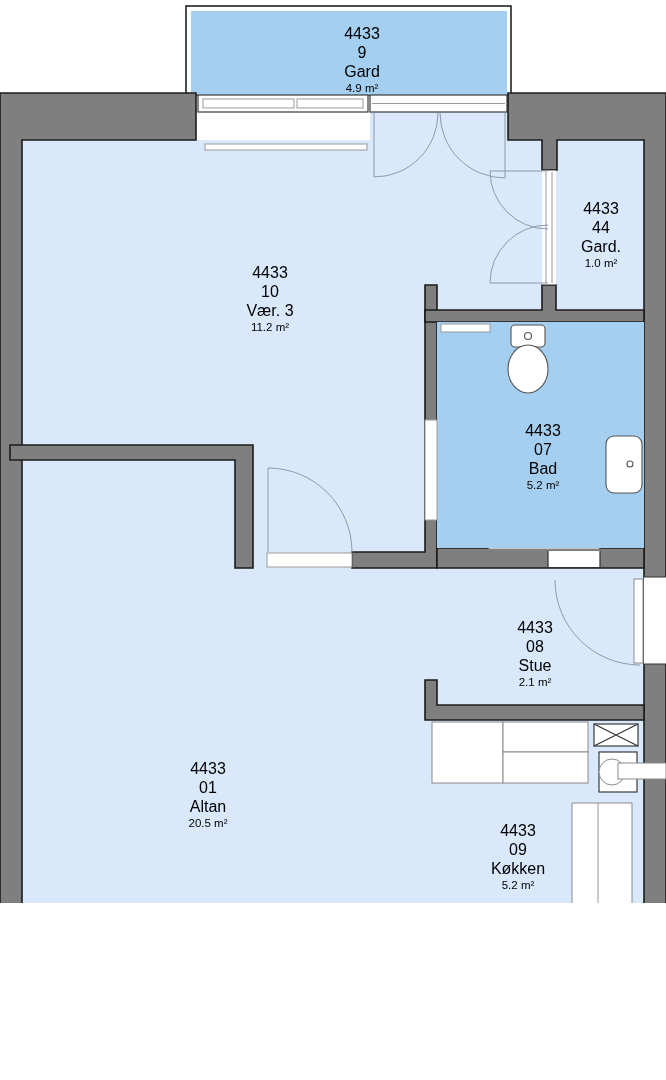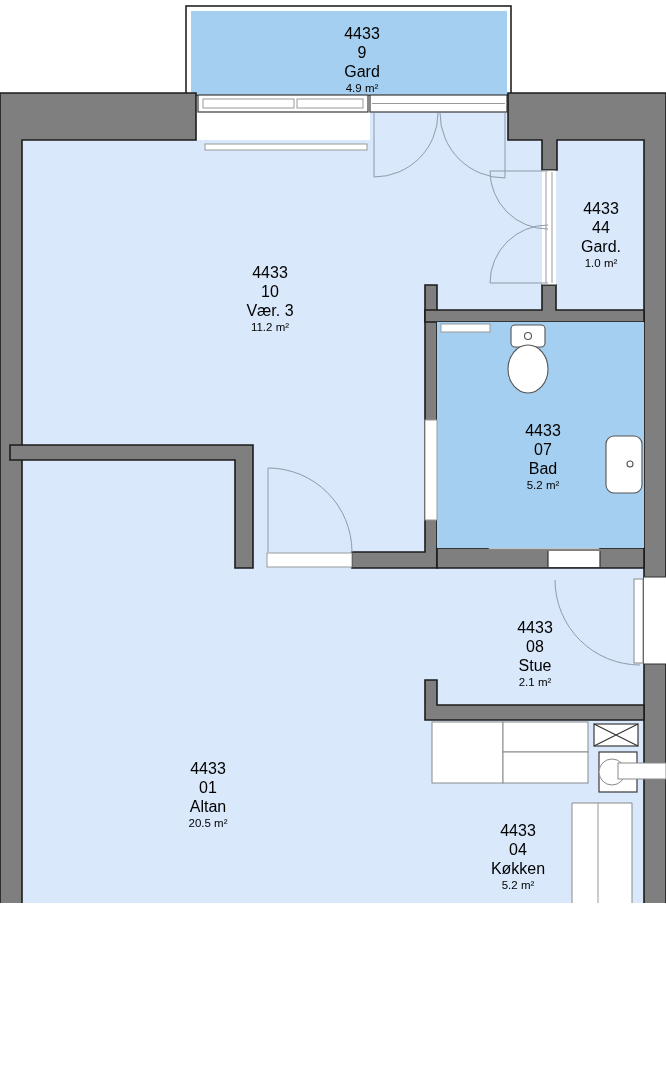--- a/index.html
+++ b/index.html
@@ -157,17 +157,17 @@
     <div class="area">2.1 m²</div>
   </div>
   <div class="room-label" style="left:208px;top:759px;">
     <div class="ln">4433</div>
     <div class="ln">01</div>
     <div class="ln">Altan</div>
     <div class="area">20.5 m²</div>
   </div>
   <div class="room-label" style="left:518px;top:821px;">
     <div class="ln">4433</div>
-    <div class="ln">04</div>
+    <div class="ln">09</div>
     <div class="ln">Køkken</div>
     <div class="area">5.2 m²</div>
   </div>
 </div>
 
 </body></html>

